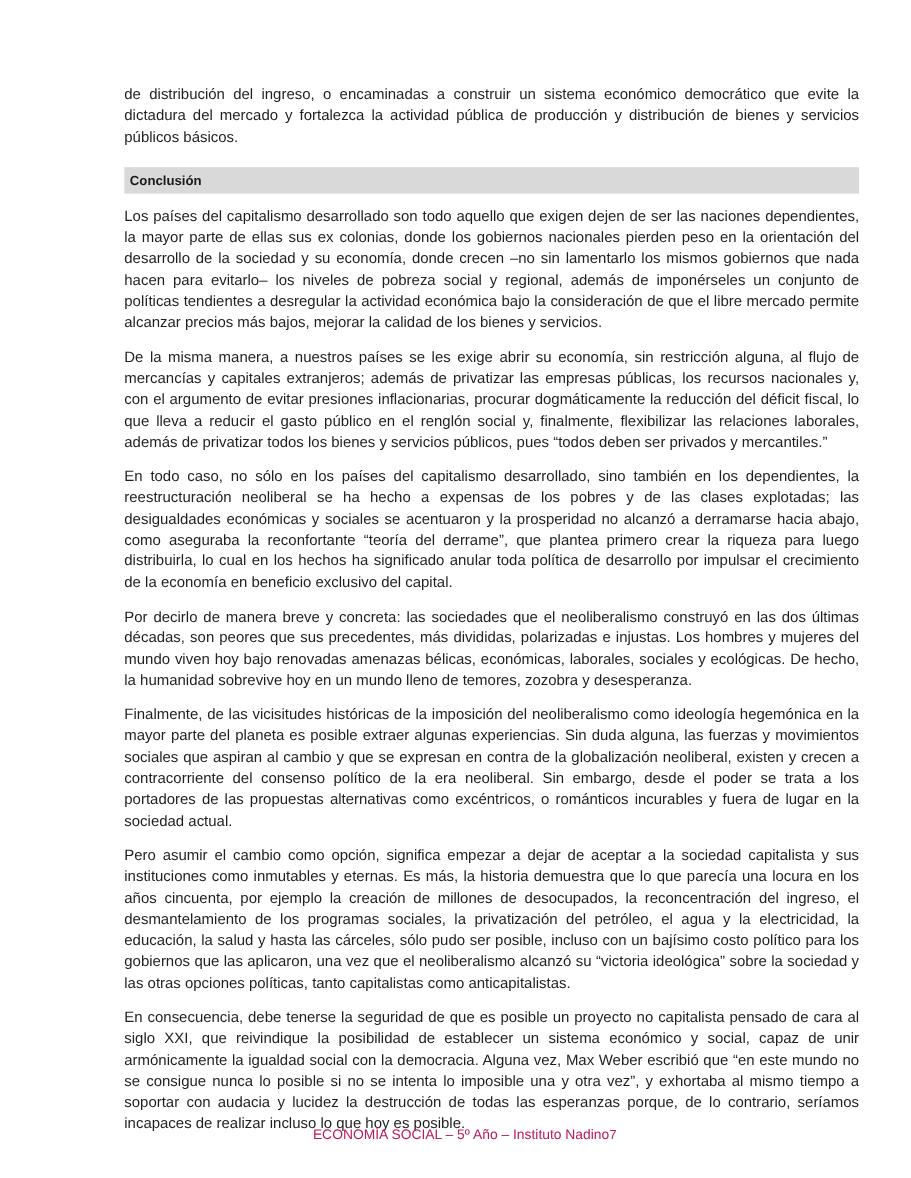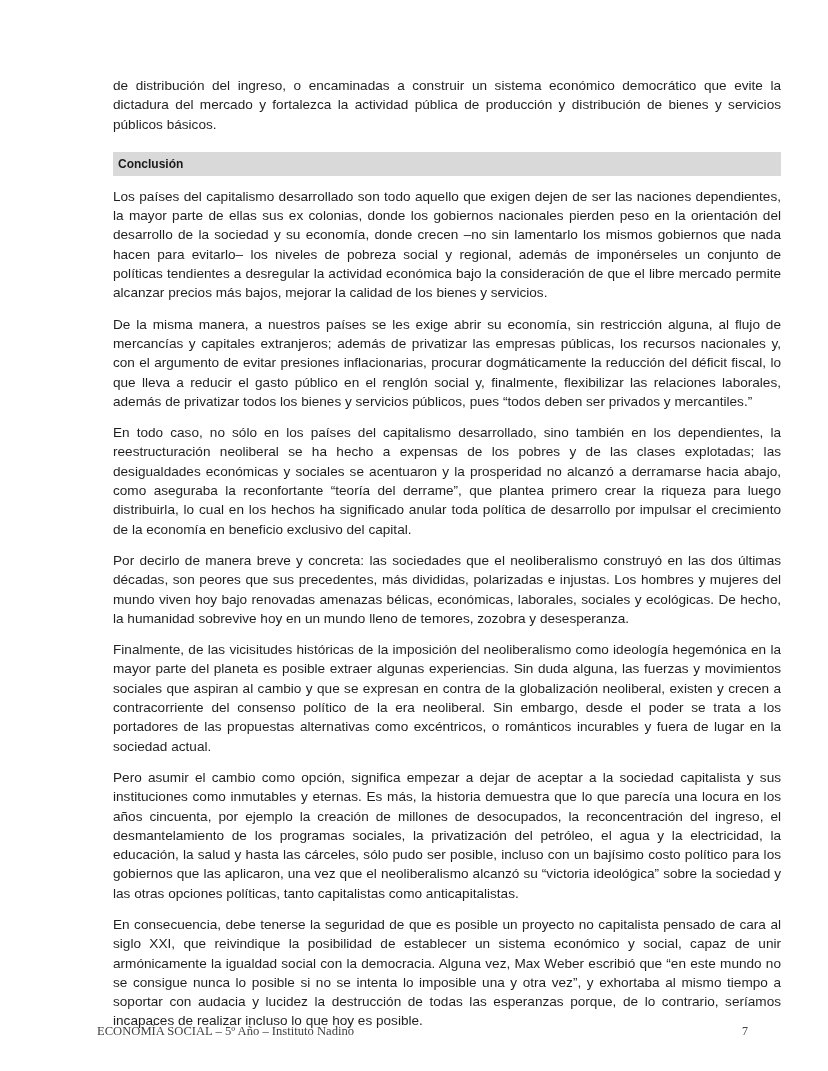--- a/index.html
+++ b/index.html
@@ -41,25 +41,24 @@
     margin-top: 18px;
     margin-bottom: 11px;
     color: #1a1a1a;
   }
   .footer {
     position: absolute;
     top: 1024px;
     left: 97px;
     width: 651px;
     display: flex;
-    justify-content: space-between;
+    justify-content: center;
     align-items: baseline;
     font-size: 12.6px;
-    color: #404040;
-    font-family: Liberation Serif, serif;
+    color: #be185d;
   }
   .footer .page-number {
     font-size: 12px;
   }
 </style>
 </head>
 <body>
 
 <div class="page">
   <div class="content">

